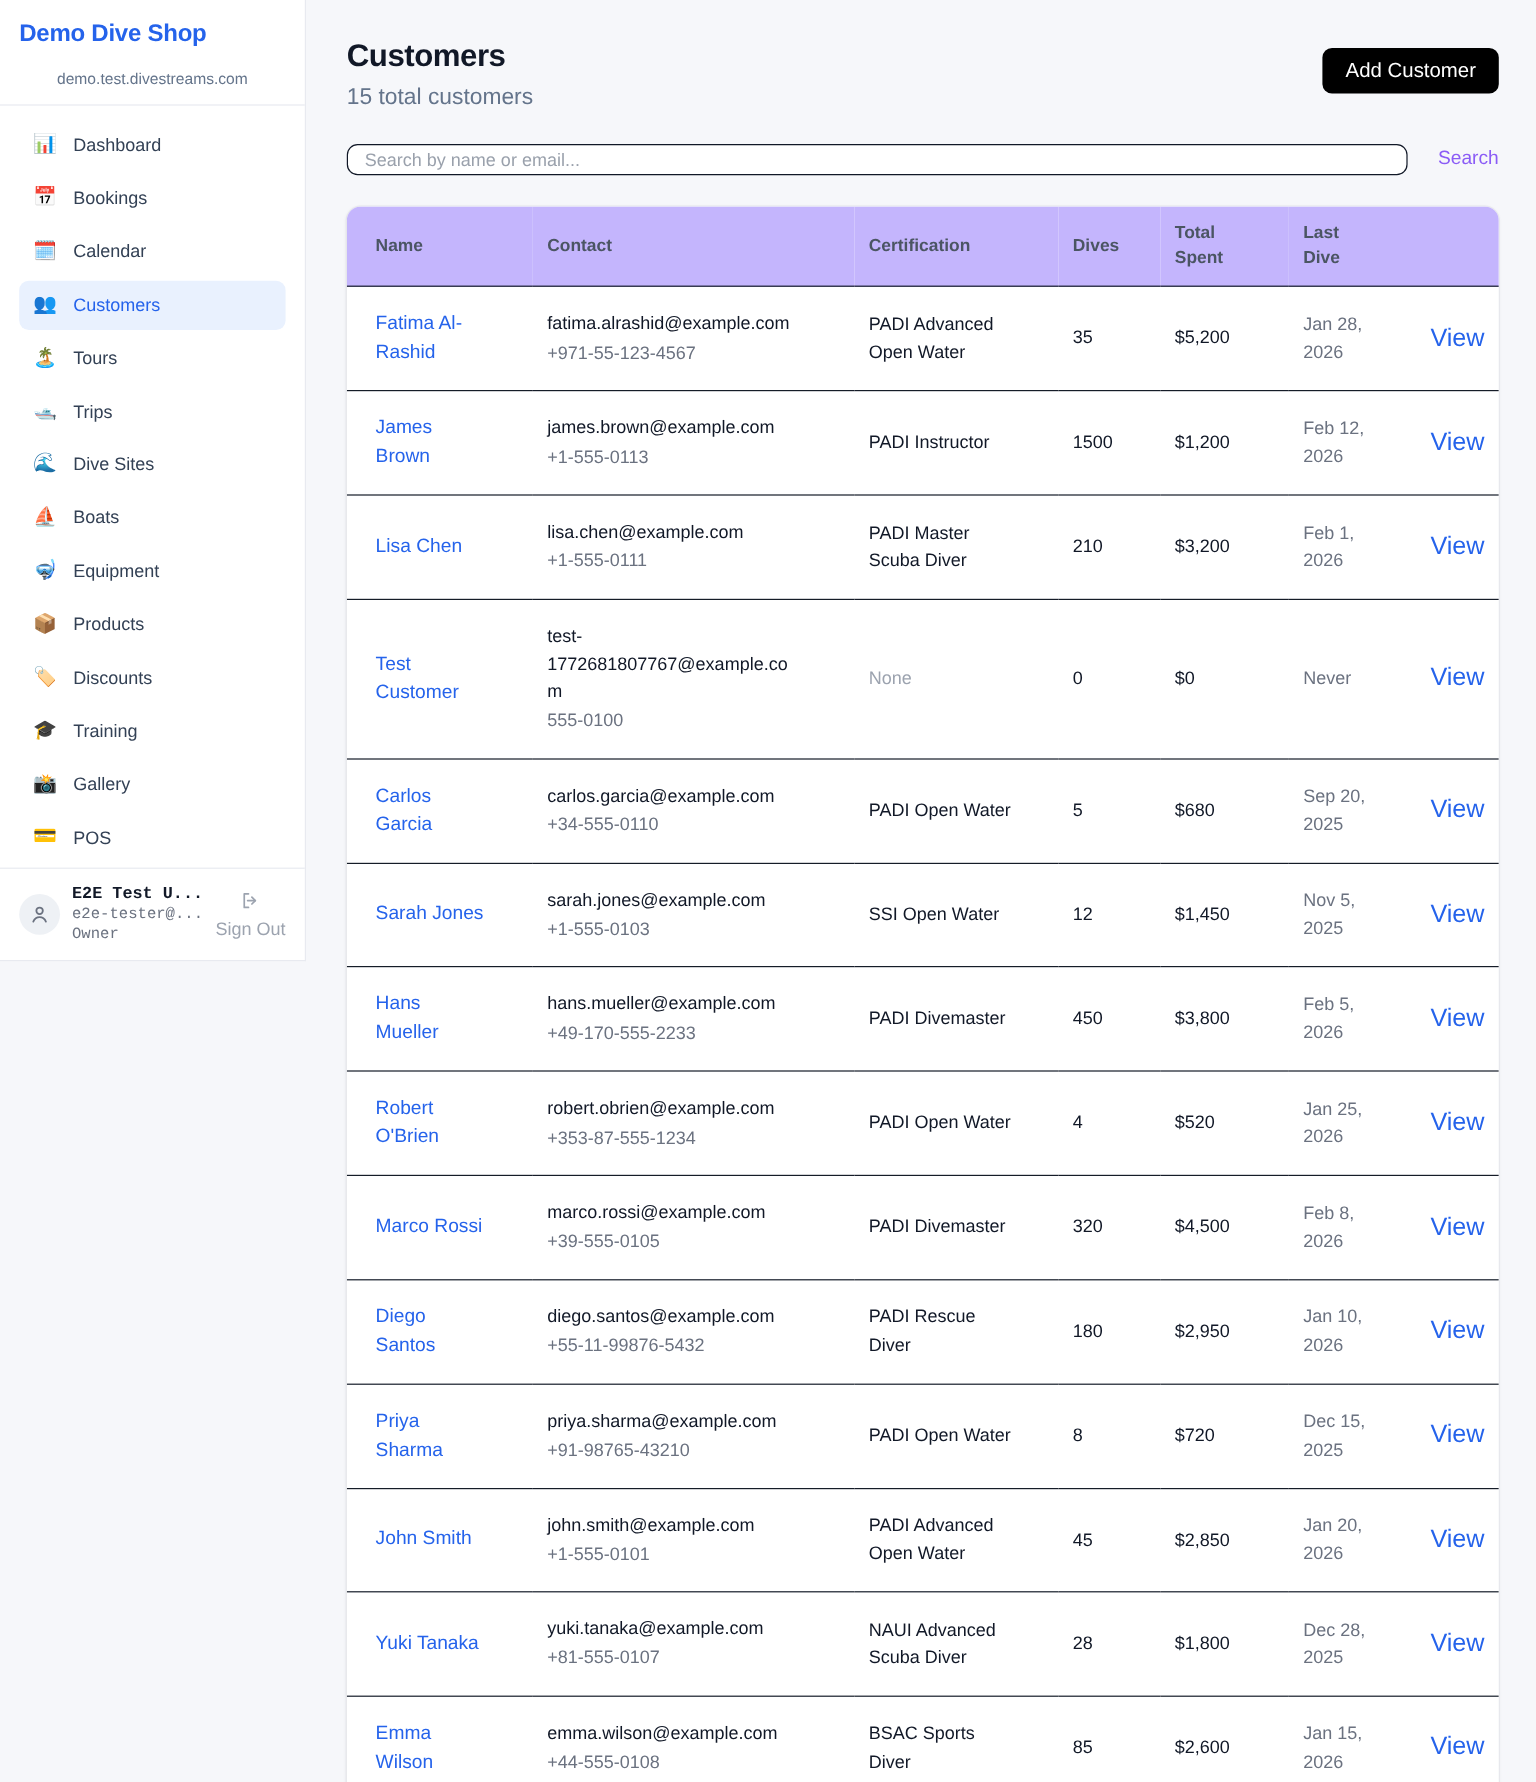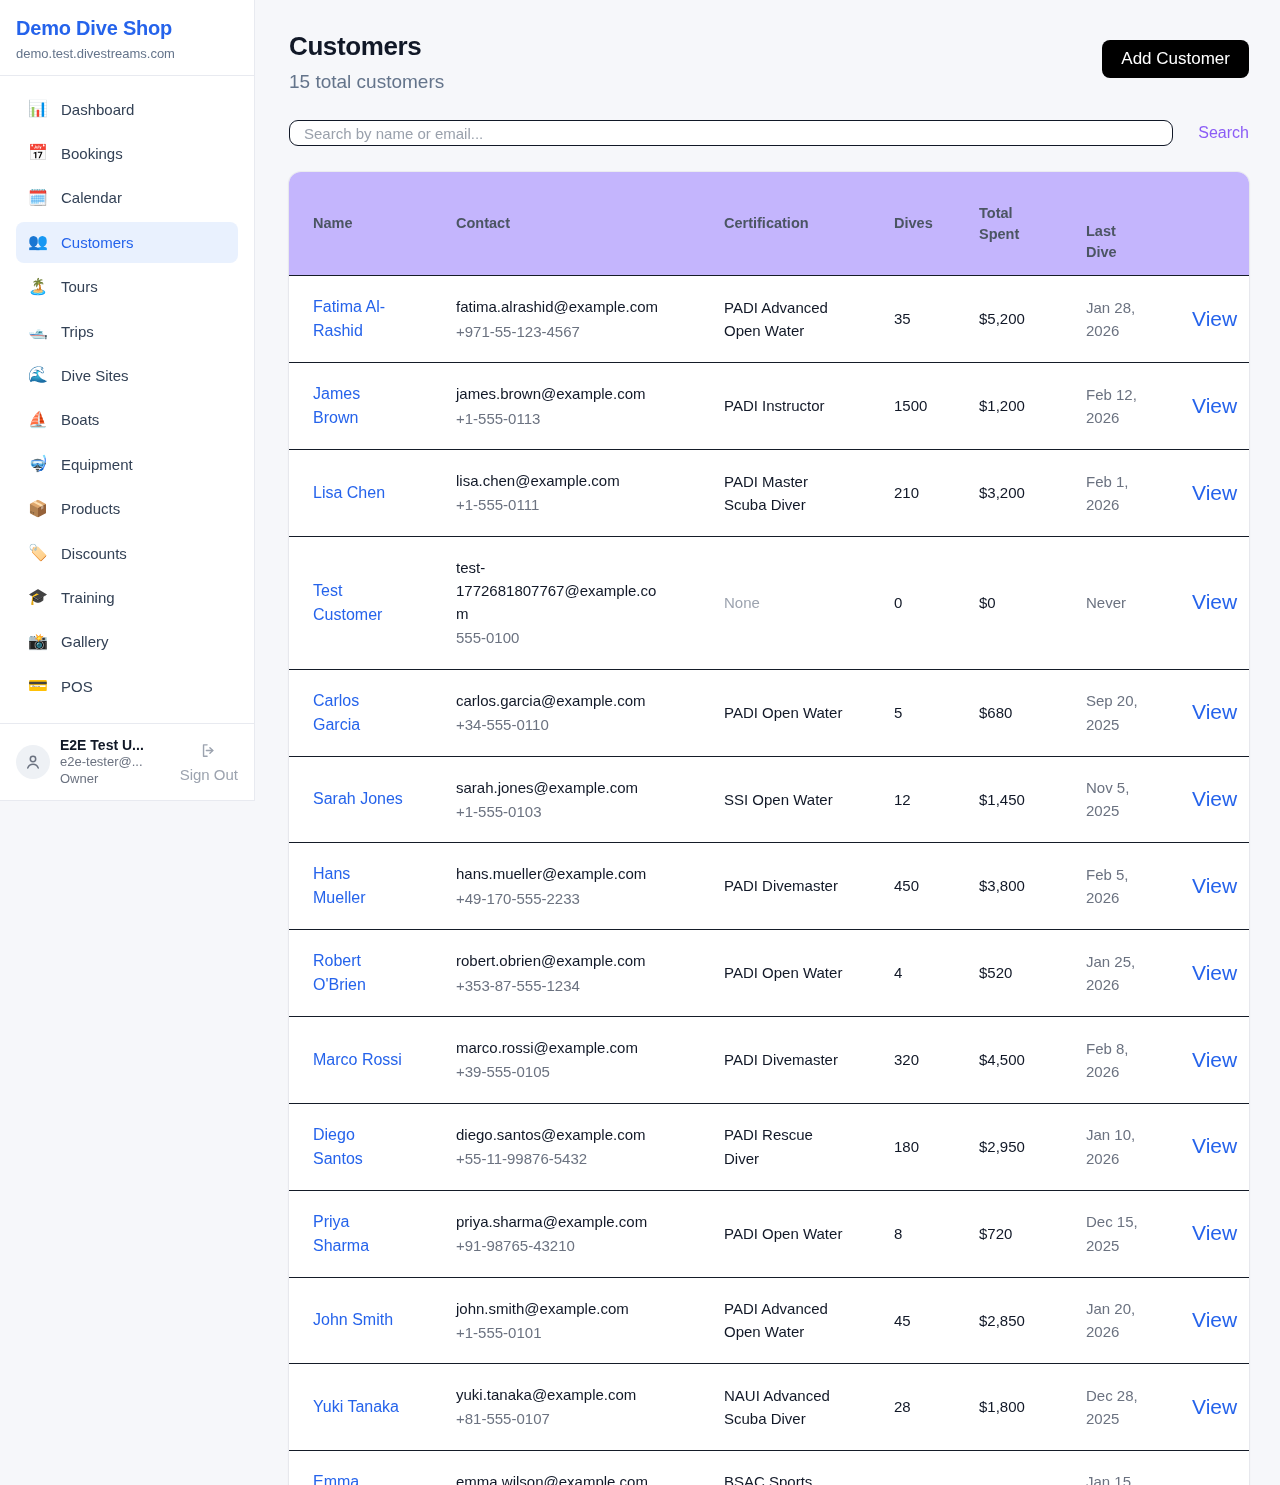--- a/index.html
+++ b/index.html
@@ -15,41 +15,41 @@
   
   .sidebar {
     position:absolute; left:0; top:0; width:255px; height:801px;
     background:#ffffff;
     border-right:1px solid #e8eaf0;
     border-bottom:1px solid #e8eaf0;
     display:flex; flex-direction:column;
   }
   .brand { padding:17px 16px 14px 16px; border-bottom:1px solid #e8eaf0; }
   .brand-name { color:#2563eb; font-size:20px; font-weight:700; letter-spacing:-0.2px; }
-  .brand-domain { color:#64748b; font-size:13px; margin-top:6px; }
+  .brand-domain { color:#64748b; font-size:13px; margin-top:18px;text-align:center; }
 
   .nav { flex:1; padding:13px 16px; overflow:hidden; }
   .nav-item {
     display:flex; align-items:center; gap:13px;
     padding:9px 12px; margin-bottom:4px;
     border-radius:8px; font-size:15px; color:#334155; cursor:pointer;
     line-height:1.4; white-space:nowrap;
   }
   .nav-item.active { background:#e9f1fe; color:#2563eb; font-weight:500; }
   .nav-icon { width:20px; font-size:16px; text-align:center; flex-shrink:0; }
 
   .user-bar {
     border-top:1px solid #e8eaf0;
     padding:12px 16px; display:flex; align-items:center; gap:10px;
   }
   .avatar {
     width:34px; height:34px; border-radius:50%; background:#eef1f5;
     display:flex; align-items:center; justify-content:center; flex-shrink:0;
   }
-  .user-info { min-width:0; line-height:1.3; }
+  .user-info { min-width:0; line-height:1.3;font-family:Liberation Mono, monospace; }
   .user-name { font-size:14px; font-weight:700; color:#111827; white-space:nowrap; }
   .user-email, .user-role { font-size:13px; color:#6b7280; white-space:nowrap; }
   .signout {
     margin-left:auto; display:flex; gap:7px; align-items:center;
     color:#9ca3af; font-size:15px; cursor:pointer; white-space:nowrap;
     background:none; border:none; font-family:inherit; padding:0;flex-direction:column;
   }
 
   
   .main { margin-left:255px; padding:31px 31px 27px 34px; }
@@ -89,21 +89,21 @@
   col.w-view  { width:69px; }
 
   thead tr { background:#c4b5fd; }
   th {
     text-align:left; font-size:14.5px; font-weight:600; color:#4b5563;
     padding:12px 12px; vertical-align:middle;
   }
   th.col-name { padding-left:24px; }
   th .hdr { display:inline-block; line-height:1.45; }
   th.col-spent .hdr { max-width:44px; }
-  th.col-last .hdr { max-width:40px;margin-top:37px; }
+  th.col-last .hdr { max-width:40px; }
 
   tbody tr { border-top:1px solid #151c28; }
   td { padding:19px 12px; font-size:15px; vertical-align:middle; line-height:1.55; }
   td.c-name { padding-left:24px; }
 
   .name-link {
     color:#2563eb; font-size:16px; font-weight:500; text-decoration:none;
     display:inline-block; max-width:90px; line-height:1.5; cursor:pointer;
   }
   .email { color:#111827; max-width:212px; overflow-wrap:break-word; }

